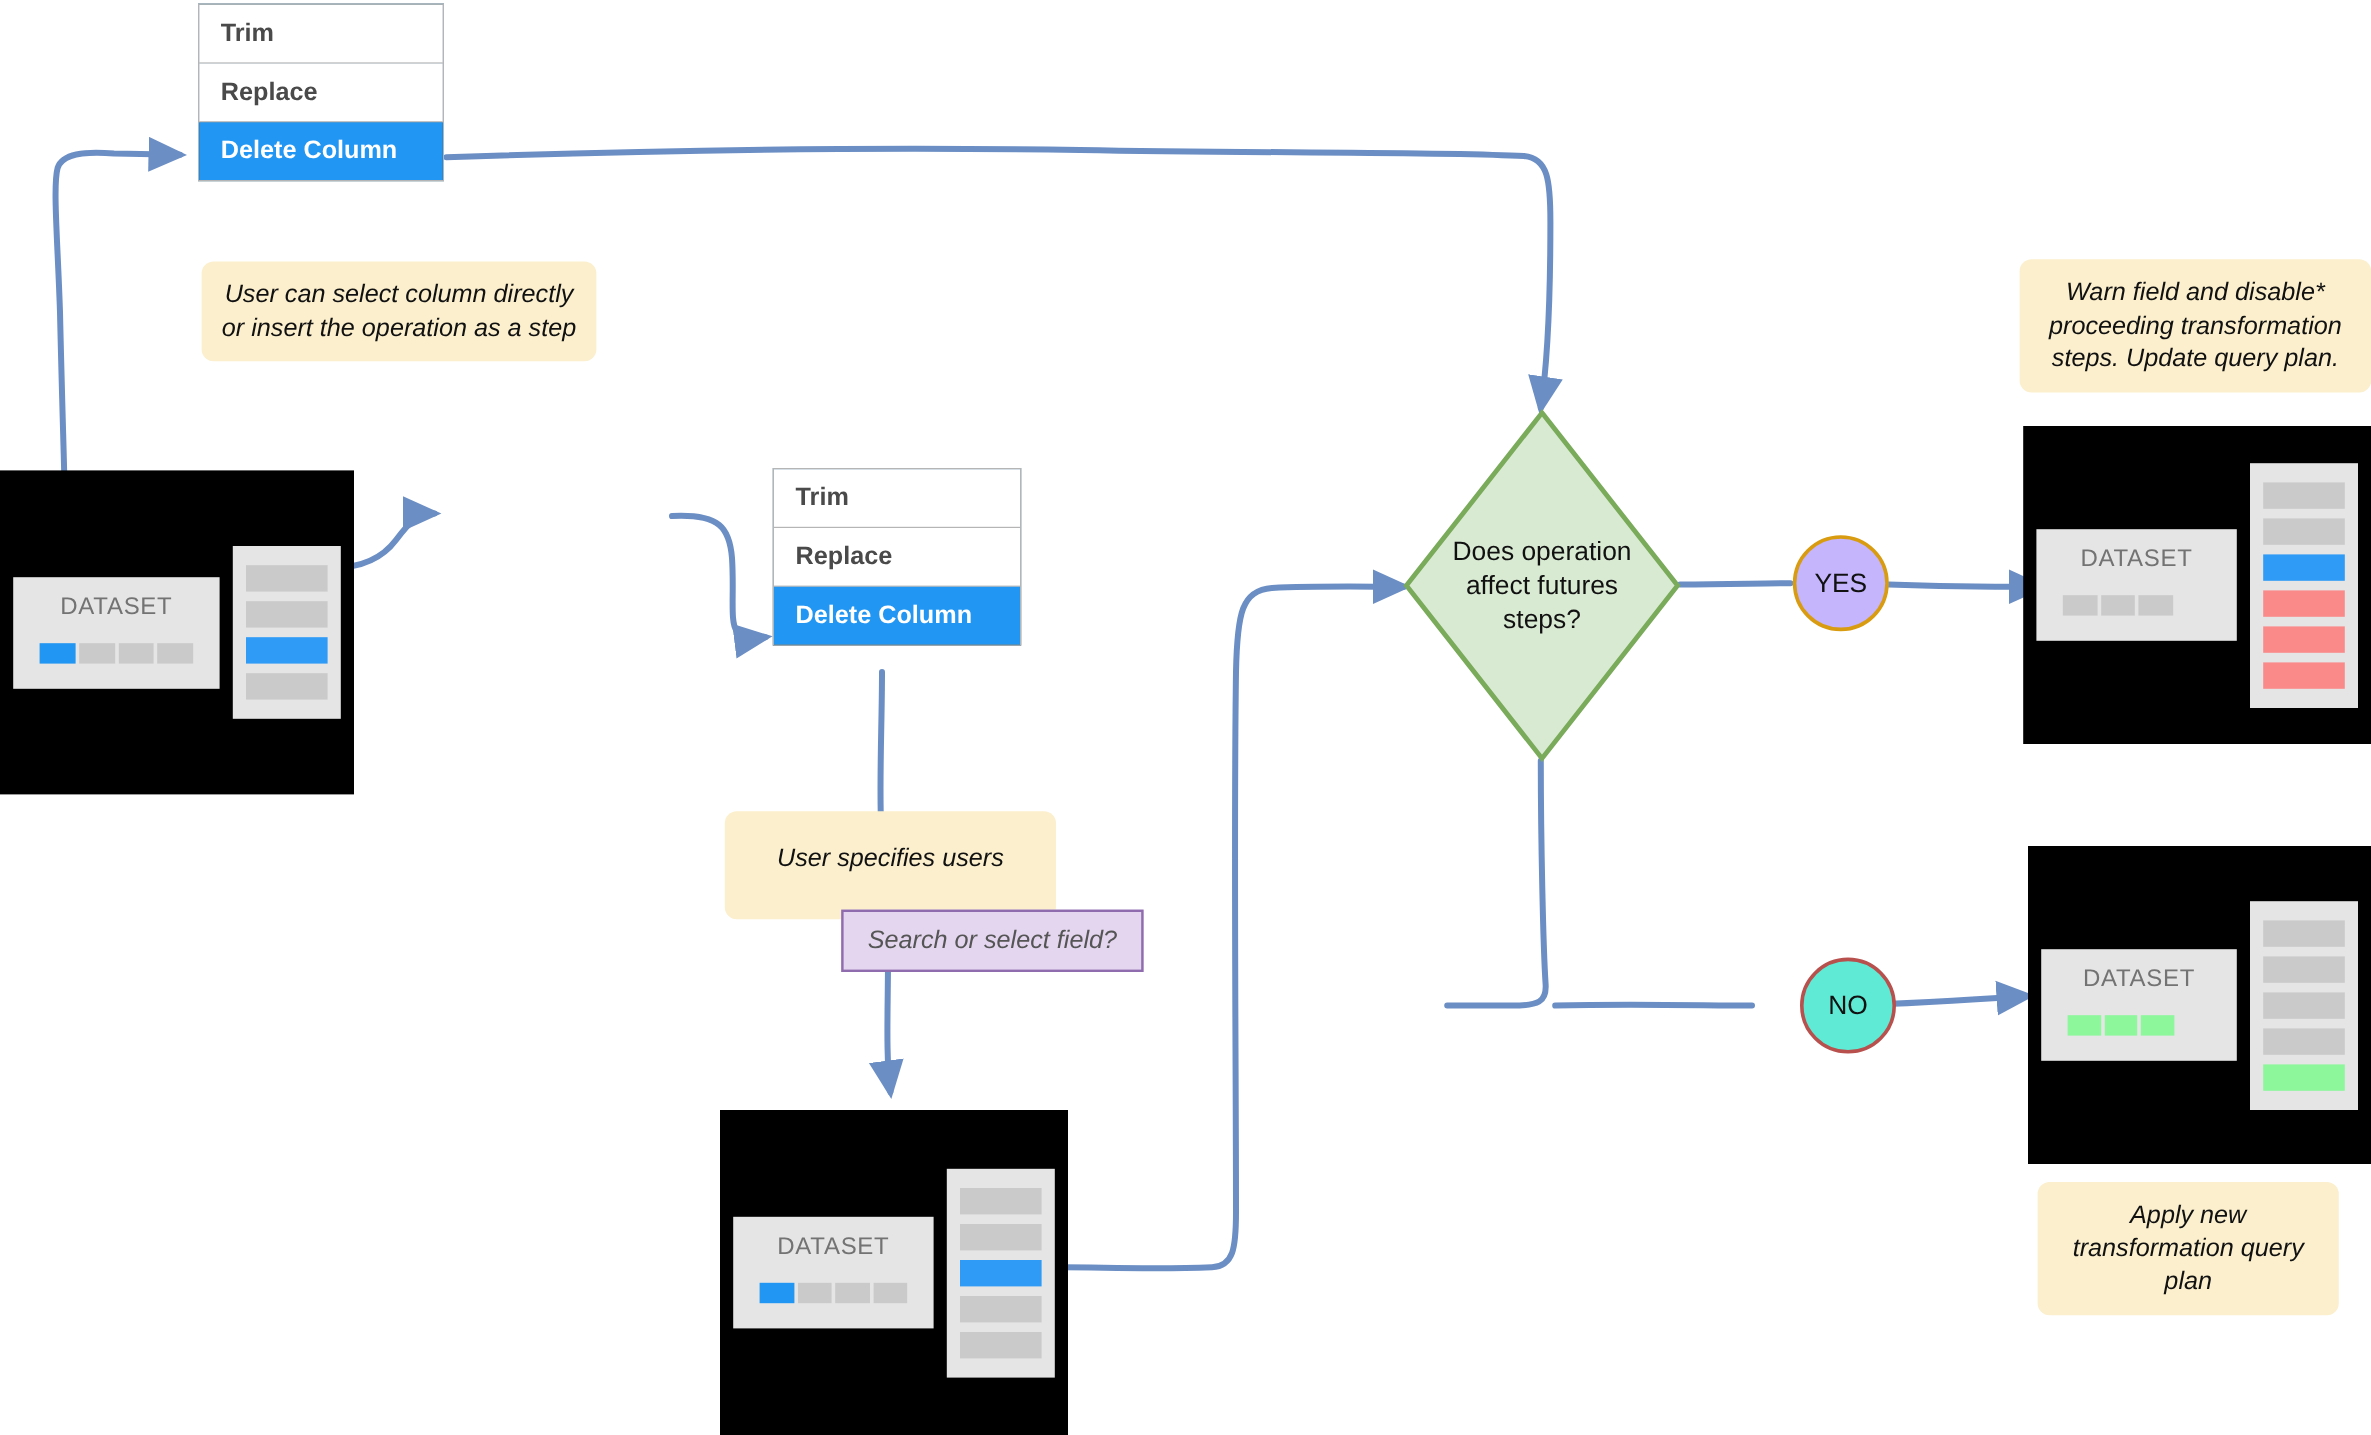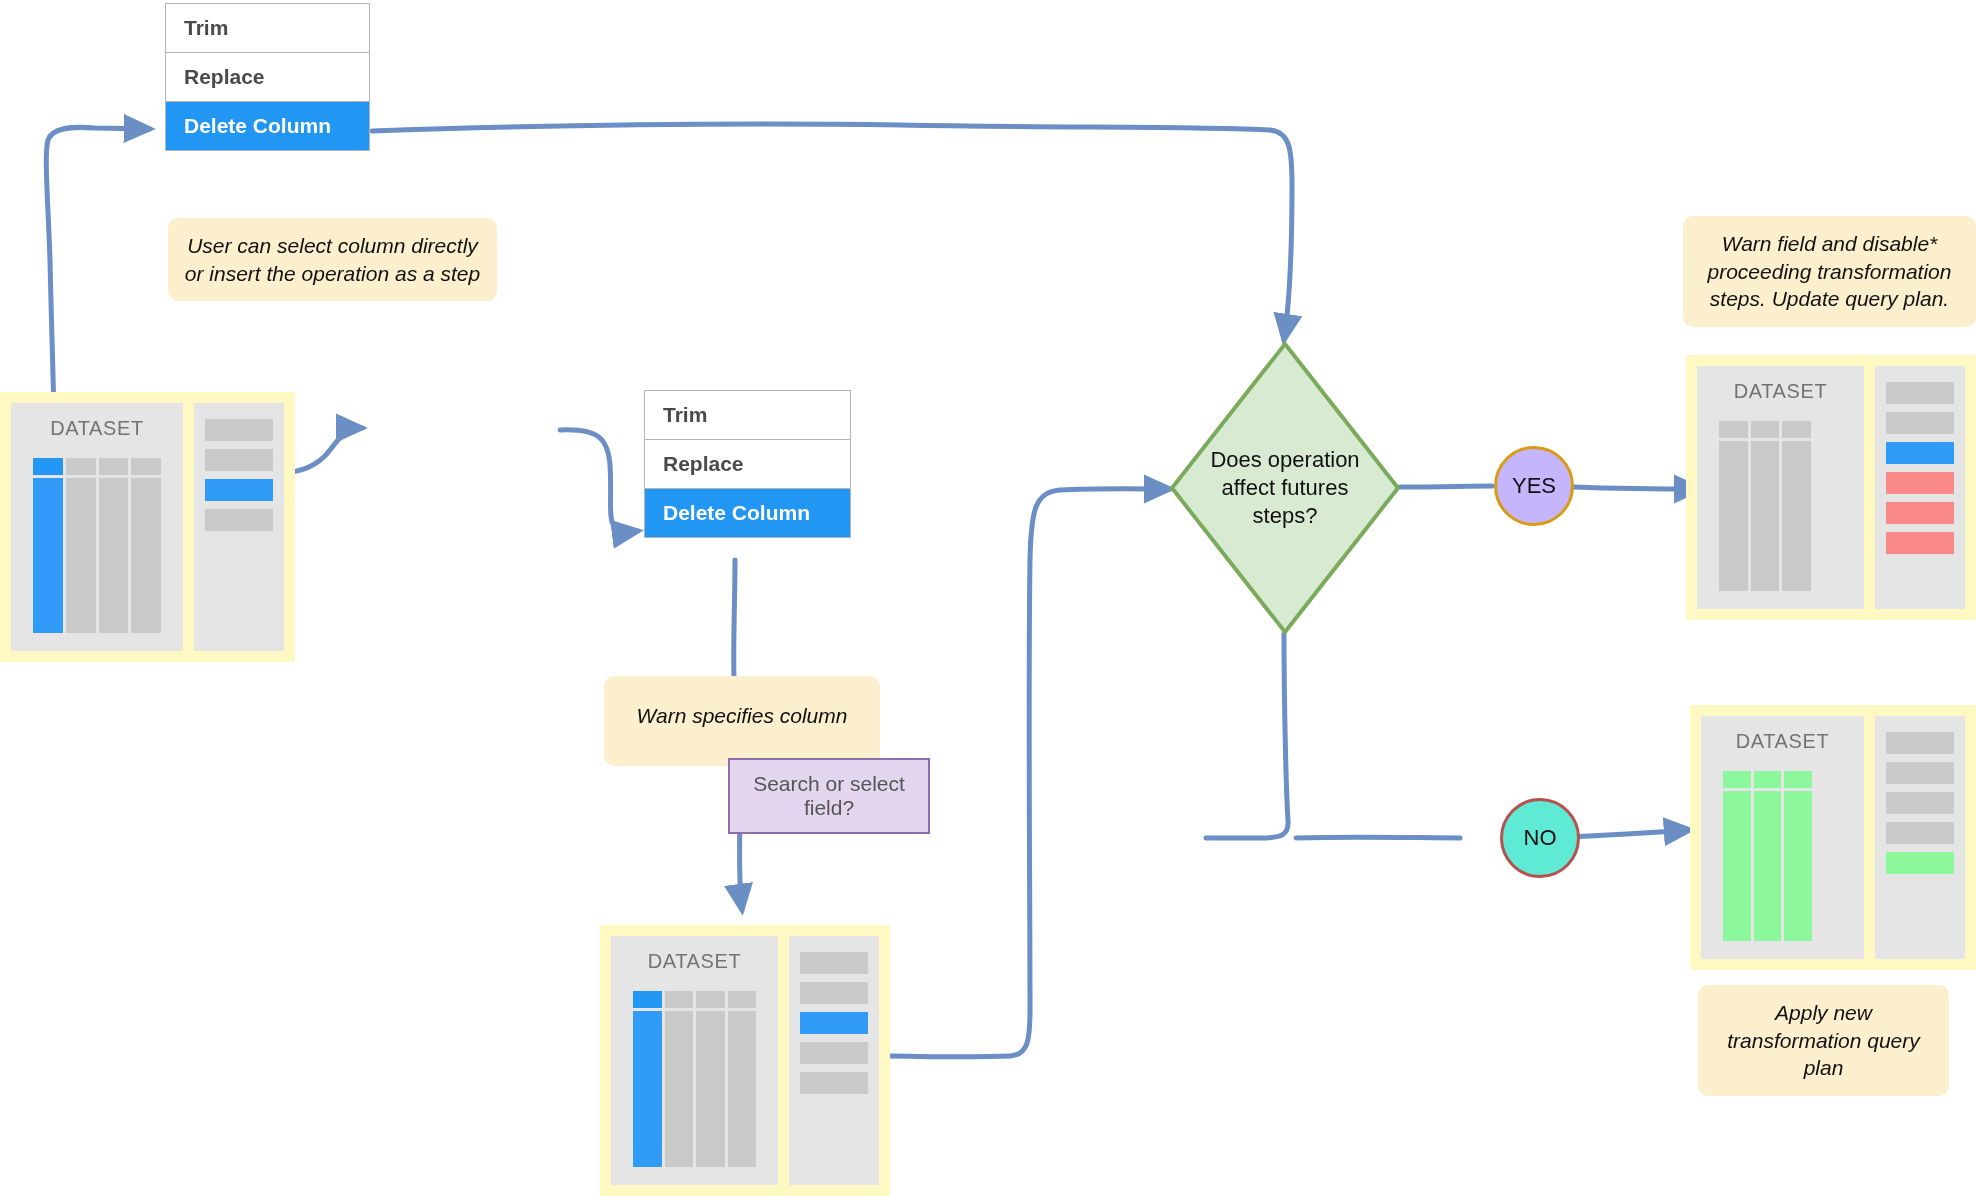--- a/index.html
+++ b/index.html
@@ -78,26 +78,27 @@
     color: #555555;
     text-align: center;
     box-sizing: border-box;
     padding: 12px 18px;
     z-index: 7;
   }
 
   
   .dataset {
     position: absolute;
-    background: #fef9c3;
+    background: #000000;
     box-sizing: border-box;
     padding: 11px;
     display: flex;
     gap: 11px;
     z-index: 4;
+    align-items: center;
   }
   .ds-main {
     background: #e5e5e5;
     flex: 1 1 auto;
     box-sizing: border-box;
     padding: 14px 22px 18px 22px;
     display: flex;
     flex-direction: column;
   }
   .ds-title {
@@ -260,23 +261,23 @@
     </div>
   </div>
 
 
   <div class="menu" style="left:644px; top:390px; width:207px;">
     <div class="menu-item">Trim</div>
     <div class="menu-item">Replace</div>
     <div class="menu-item sel">Delete Column</div>
   </div>
 
-  <div class="note center" style="left:604px; top:676px; width:276px; padding-top:26px; padding-bottom:36px;">Warn specifies column</div>
-
-  <div class="field-box" style="left:728px; top:758px; width:202px;">Search or select field?</div>
+  <div class="note center" style="left:604px; top:676px; width:276px; padding-top:26px; padding-bottom:36px;">User specifies users</div>
+
+  <div class="field-box" style="left:701px; top:758px; width:252px;font-style:italic;">Search or select field?</div>
 
   <div class="dataset" style="left:600px; top:925px; width:290px; height:271px;">
     <div class="ds-main">
       <div class="ds-title">DATASET</div>
       <div class="ds-grid">
         <div class="ds-col blue">
           <div class="ds-head"></div>
           <div class="ds-body"></div>
         </div>
         <div class="ds-col">

